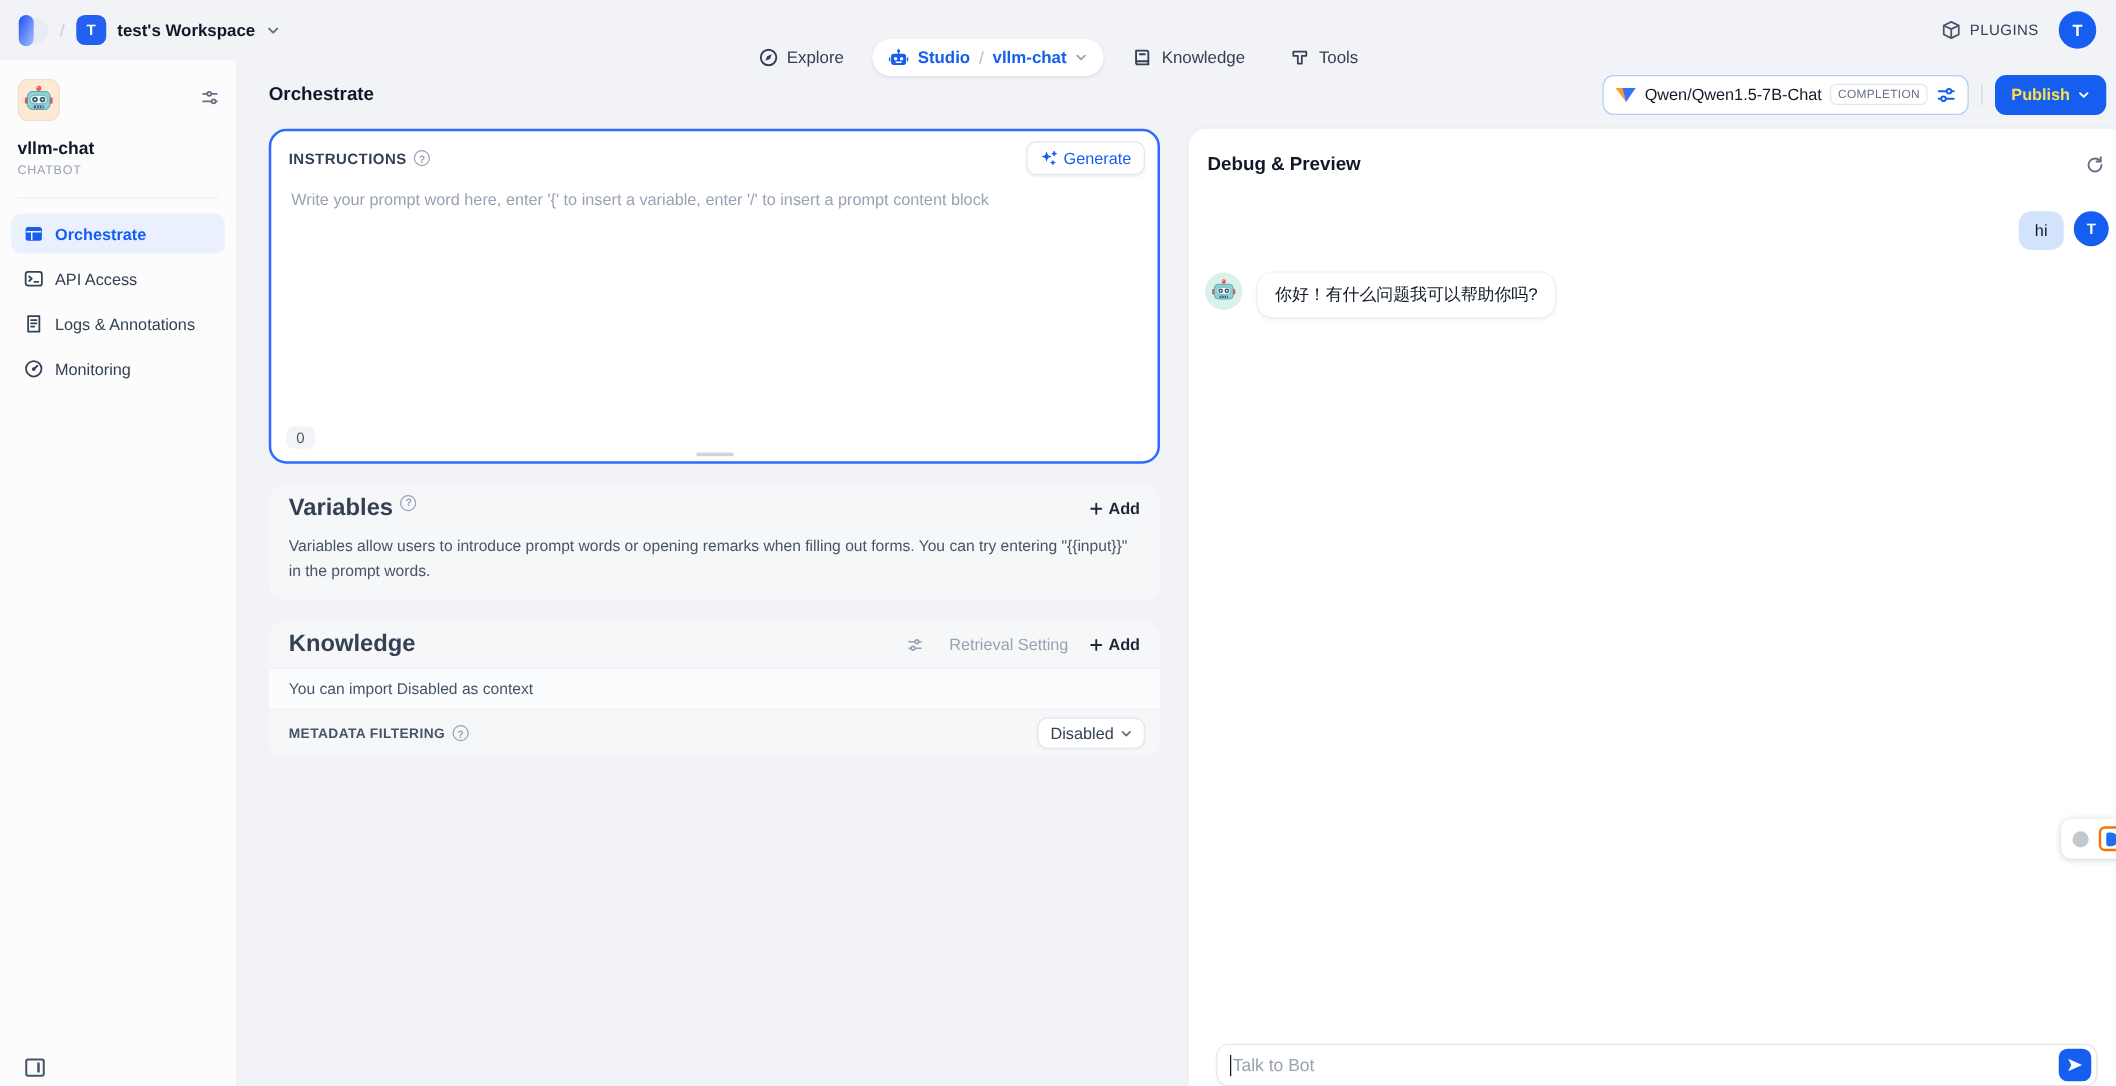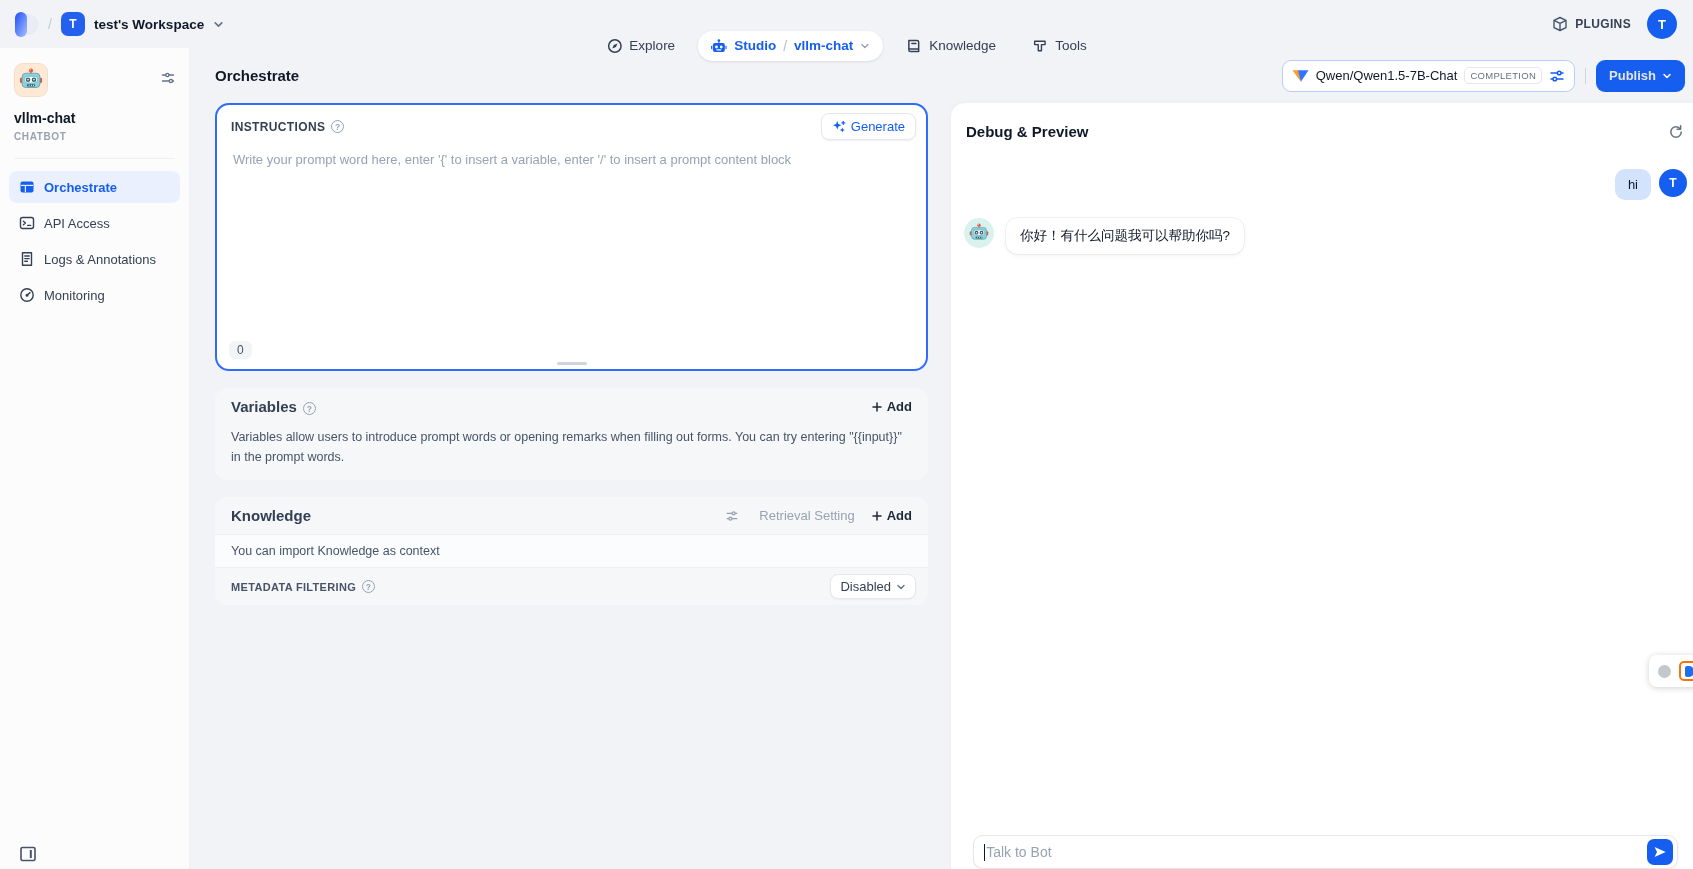--- a/index.html
+++ b/index.html
@@ -14,66 +14,66 @@
   .ws-avatar { width:24px; height:24px; border-radius:7px; background:#2460f0; color:#fff; font-size:12px; font-weight:700; display:flex; align-items:center; justify-content:center; }
   .ws-name { font-size:13.5px; font-weight:600; color:#101828; }
   .chev { color:#667085; display:inline-flex; }
   .tb-center { position:absolute; left:50%; top:0; height:48px; transform:translateX(-50%); display:flex; align-items:center; gap:10px; }
   .tb-item { display:flex; align-items:center; gap:7px; padding:7px 13px; border-radius:999px; font-size:13.5px; font-weight:500; color:#344054; cursor:pointer; white-space:nowrap;margin-top:43px; }
   .tb-item.studio-pill { background:#fff; box-shadow:0 1px 3px rgba(16,24,40,.1); }
   .studio-pill .studio-label { color:#155eef; font-weight:700; }
   .studio-pill .app-link { color:#155eef; font-weight:600; }
   .studio-pill .tb-slash { color:#b3bdcc; }
   .tb-right { display:flex; align-items:center; gap:16px; }
-  .plugins { display:flex; align-items:center; gap:7px; font-size:12px; font-weight:700; letter-spacing:.03em; color:#344054; cursor:pointer;justify-content:center; }
+  .plugins { display:flex; align-items:center; gap:7px; font-size:12px; font-weight:400; letter-spacing:.03em; color:#344054; cursor:pointer;justify-content:center; }
   .user-avatar { width:30px; height:30px; border-radius:50%; background:#155eef; color:#fff; font-size:13px; font-weight:600; display:flex; align-items:center; justify-content:center; cursor:pointer; }
 
   
   .app-row { display:flex; height:821px; }
   .sidebar { width:190px; flex-shrink:0; background:#fcfcfd; border-right:1px solid #eef0f3; position:relative; }
   .app-card { padding:15px 14px 6px; position:relative; }
   .app-icon { width:34px; height:34px; border-radius:9px; background:#ffe9d5; border:1px solid rgba(16,24,40,.05); display:flex; align-items:center; justify-content:center; }
   .ops-icon { position:absolute; right:13px; top:22px; cursor:pointer; display:flex; }
   .app-name { margin-top:13px; font-size:14px; font-weight:700; color:#101828; }
-  .app-type { margin-top:5px; font-size:10px; font-weight:700; letter-spacing:.06em; color:#98a2b3; }
+  .app-type { margin-top:5px; font-size:10px; font-weight:400; letter-spacing:.06em; color:#98a2b3; }
   .side-divider { height:1px; background:#eef0f3; margin:10px 14px; }
   .side-nav { padding:2px 9px; display:flex; flex-direction:column; gap:4px; }
   .side-item { display:flex; align-items:center; gap:9px; height:32px; padding:0 10px; border-radius:8px; font-size:13px; font-weight:500; color:#344054; cursor:pointer; }
   .side-item.active { background:#ebf0ff; color:#155eef; font-weight:600; }
   .collapse-btn { position:absolute; left:16px; bottom:3px; width:24px; height:24px; display:flex; align-items:center; justify-content:center; cursor:pointer; }
 
   .main { flex:1; display:flex; flex-direction:column; min-width:0; }
   .toolbar { height:55px; display:flex; align-items:center; justify-content:space-between; padding:0 8px 0 25px; }
   .page-title { font-size:15px; font-weight:700; color:#101828; }
   .toolbar-right { display:flex; align-items:center; gap:10px; }
   .model-pill { display:flex; align-items:center; gap:7px; height:32px; padding:0 9px; background:#fff; border:1px solid #b9cdfc; border-radius:9px; cursor:pointer; }
   .model-name { font-size:13px; font-weight:500; color:#101828; white-space:nowrap; }
   .model-badge { font-size:9.5px; font-weight:500; color:#667085; border:1px solid #e4e7ec; border-radius:5px; padding:2px 5px; letter-spacing:.03em; background:#fff; }
   .v-divider { width:1px; height:16px; background:#d0d5dd; }
-  .publish-btn { display:flex; align-items:center; gap:6px; height:32px; padding:0 13px; background:#155eef; color:#e5e5e5; font-size:13px; font-weight:700; border:none; border-radius:9px; cursor:pointer; }
+  .publish-btn { display:flex; align-items:center; gap:6px; height:32px; padding:0 13px; background:#155eef; color:#fde047; font-size:13px; font-weight:700; border:none; border-radius:9px; cursor:pointer; }
   .publish-btn .chev { color:#fff; }
 
   .content-row { flex:1; display:flex; min-height:0; }
   .config-col { width:761px; flex-shrink:0; padding:0 23px 0 25px; }
 
   
   .instructions-card { background:#fff; border:2px solid #2f6bff; border-radius:14px; height:268px; position:relative; display:flex; flex-direction:column; overflow:hidden; }
   .ic-header { display:flex; align-items:center; justify-content:space-between; padding:8px 10px 4px 14px; }
   .ic-title { font-size:12px; font-weight:700; color:#344054; letter-spacing:.03em; display:flex; align-items:center; gap:6px; }
   .help { width:13px; height:13px; border:1.3px solid #98a2b3; border-radius:50%; color:#98a2b3; font-size:8.5px; font-weight:700; display:inline-flex; align-items:center; justify-content:center; }
   .help::after { content:"?"; }
   .generate-btn { display:flex; align-items:center; gap:5px; padding:5px 10px; background:#fff; border:1px solid #e4e7ec; border-radius:8px; box-shadow:0 1px 2px rgba(16,24,40,.07); font-size:13px; font-weight:500; color:#155eef; cursor:pointer; }
   .ic-body { flex:1; padding:8px 16px; font-size:13px; color:#98a2b3; cursor:text; }
   .char-count { position:absolute; left:12px; bottom:10px; background:#f2f4f7; border-radius:6px; padding:2px 8px; font-size:12px; color:#475467; }
   .resize-handle { position:absolute; left:50%; bottom:4px; transform:translateX(-50%); width:30px; height:3px; border-radius:2px; background:#d0d5dd; cursor:ns-resize; }
 
   
   .gray-card { margin-top:17px; background:#f6f7f9; border-radius:12px; overflow:hidden; }
   .card-header { display:flex; align-items:center; justify-content:space-between; height:37px; padding:0 16px; }
-  .card-title { font-size:15px; font-weight:700; color:#344054; display:flex; gap:6px; align-items:flex-end; }
+  .card-title { font-size:19px; font-weight:700; color:#344054; display:flex; gap:6px; align-items:flex-start; }
   .card-actions { display:flex; align-items:center; gap:16px; }
   .add-btn { display:flex; align-items:center; gap:4px; font-size:13px; font-weight:600; color:#1d2939; cursor:pointer; }
   .card-body { padding:2px 16px 13px; font-size:12.5px; line-height:1.6; color:#475467; }
   .retrieval { display:flex; align-items:center; gap:20px; font-size:13px; font-weight:500; color:#98a2b3; cursor:default; }
   .k-body { background:#fbfcfe; border-top:1px solid #eef0f4; border-bottom:1px solid #eef0f4; padding:9px 16px; font-size:12.5px; color:#475467; }
   .k-meta { display:flex; align-items:center; justify-content:space-between; height:37px; padding:0 12px 0 16px; }
   .k-meta-label { font-size:11px; font-weight:700; letter-spacing:.03em; color:#475467; display:flex; gap:6px; align-items:center; }
   .disabled-btn { display:flex; align-items:center; gap:5px; background:#fff; border:1px solid #e4e7ec; border-radius:8px; box-shadow:0 1px 2px rgba(16,24,40,.05); padding:4px 9px; font-size:13px; font-weight:500; color:#344054; cursor:pointer; }
 
   
@@ -390,21 +390,21 @@
                 <div class="add-btn">
                   <span style="display:flex">
                     <svg width="12" height="12" viewBox="0 0 12 12">
                         <path d="M6 2v8M2 6h8" stroke="#1d2939" stroke-width="1.5" stroke-linecap="round"></path>
                       </svg>
                   </span>
                   <span>Add</span>
                 </div>
               </div>
             </div>
-            <div class="k-body">You can import Knowledge as context</div>
+            <div class="k-body">You can import Disabled as context</div>
             <div class="k-meta">
               <div class="k-meta-label">
                 <span>METADATA FILTERING</span>
                 <span class="help"></span>
               </div>
               <button class="disabled-btn">
                 <span>Disabled</span>
                 <span class="chev" style="color:#667085">
                   <svg width="10" height="10" viewBox="0 0 10 10">
                       <path d="M2 3.5 5 6.5 8 3.5" stroke="currentColor" stroke-width="1.4" fill="none" stroke-linecap="round" stroke-linejoin="round"></path>

